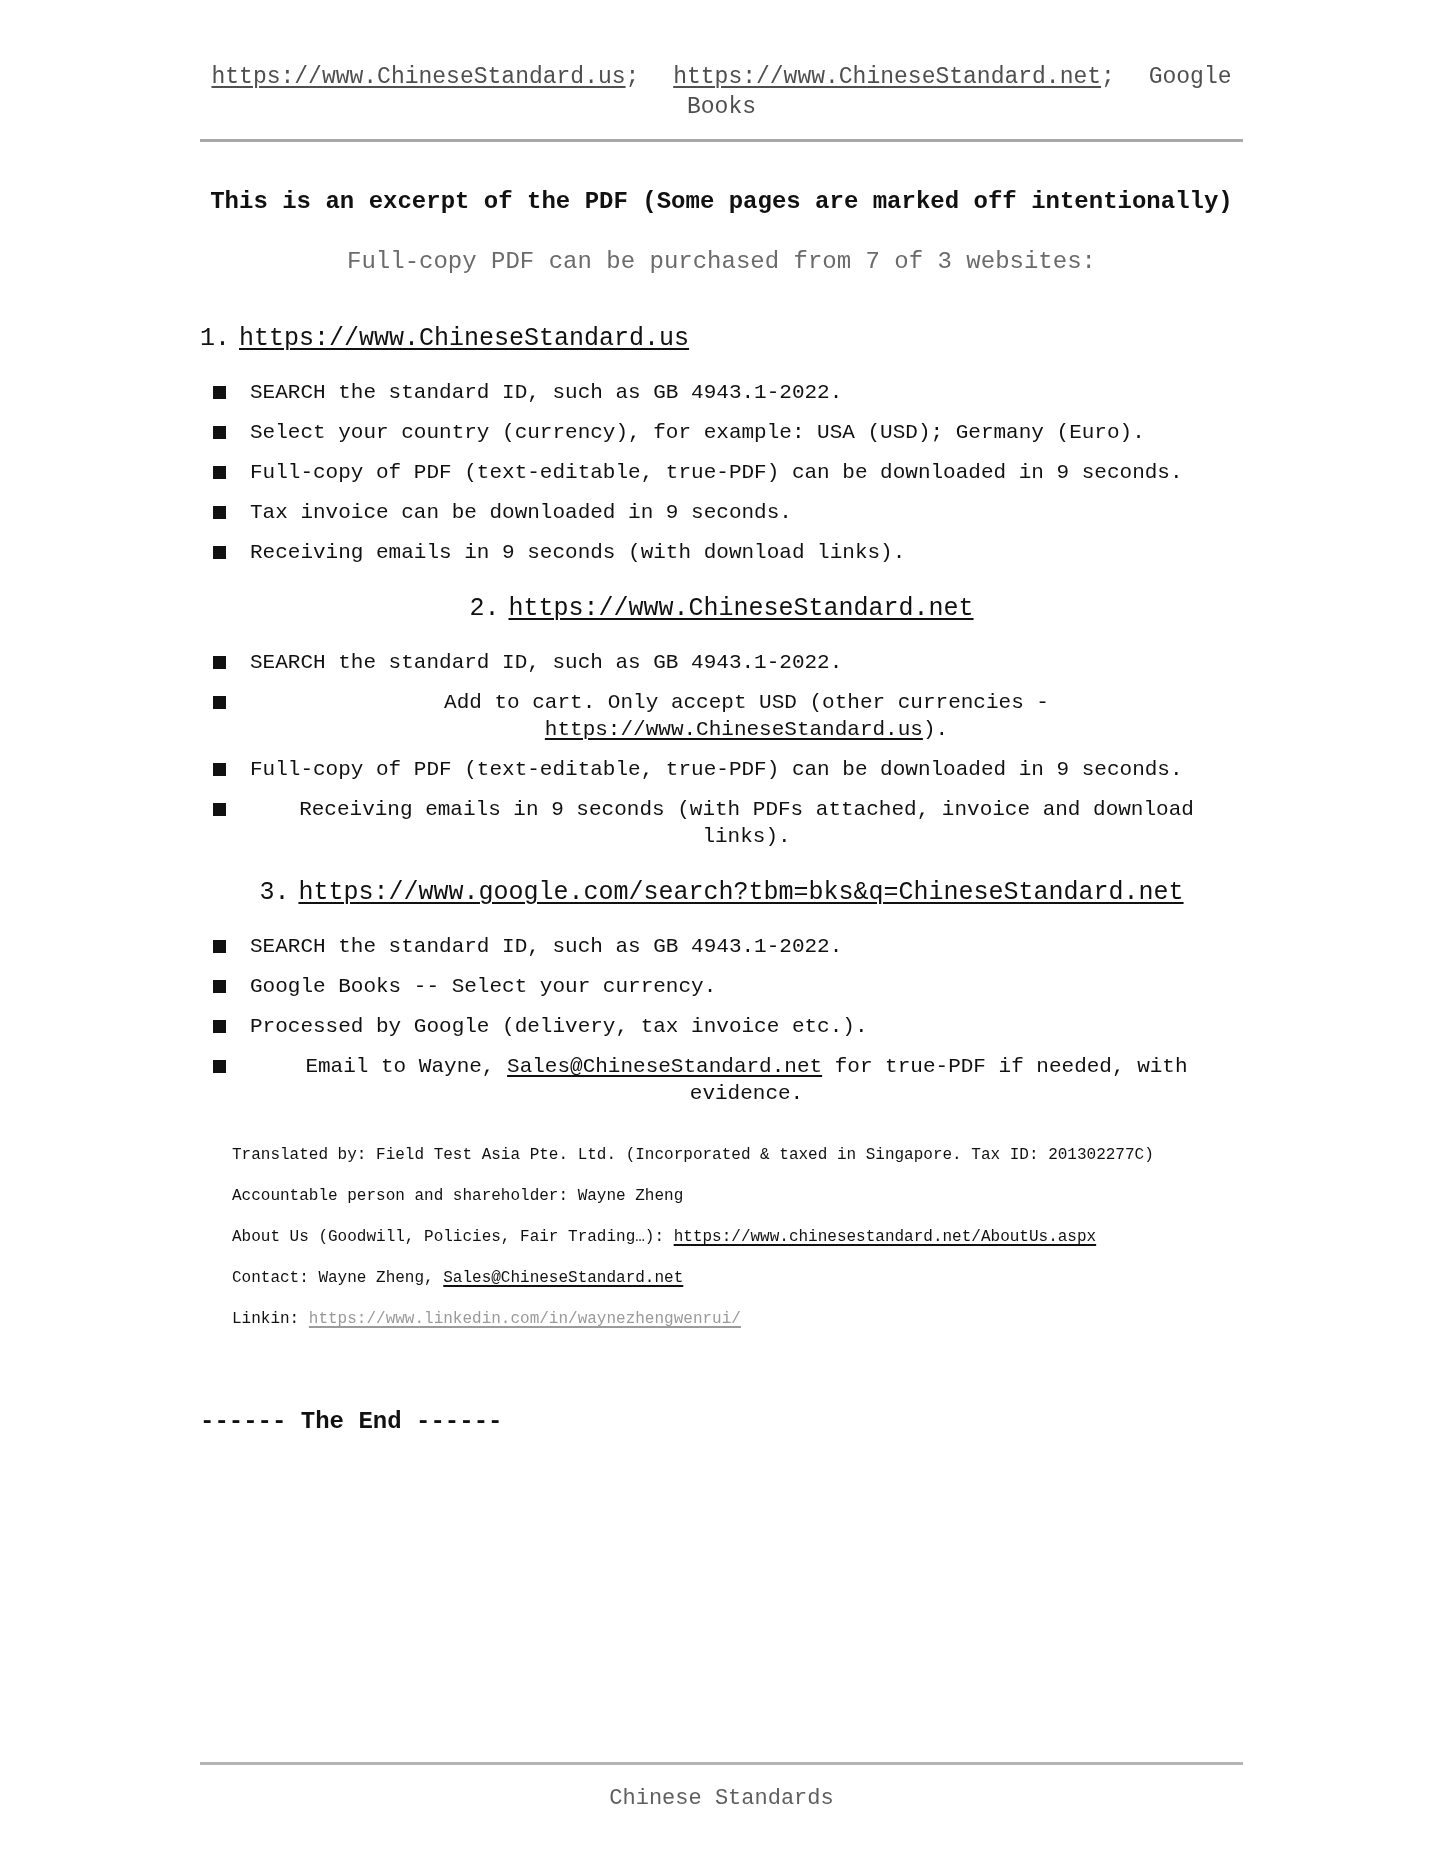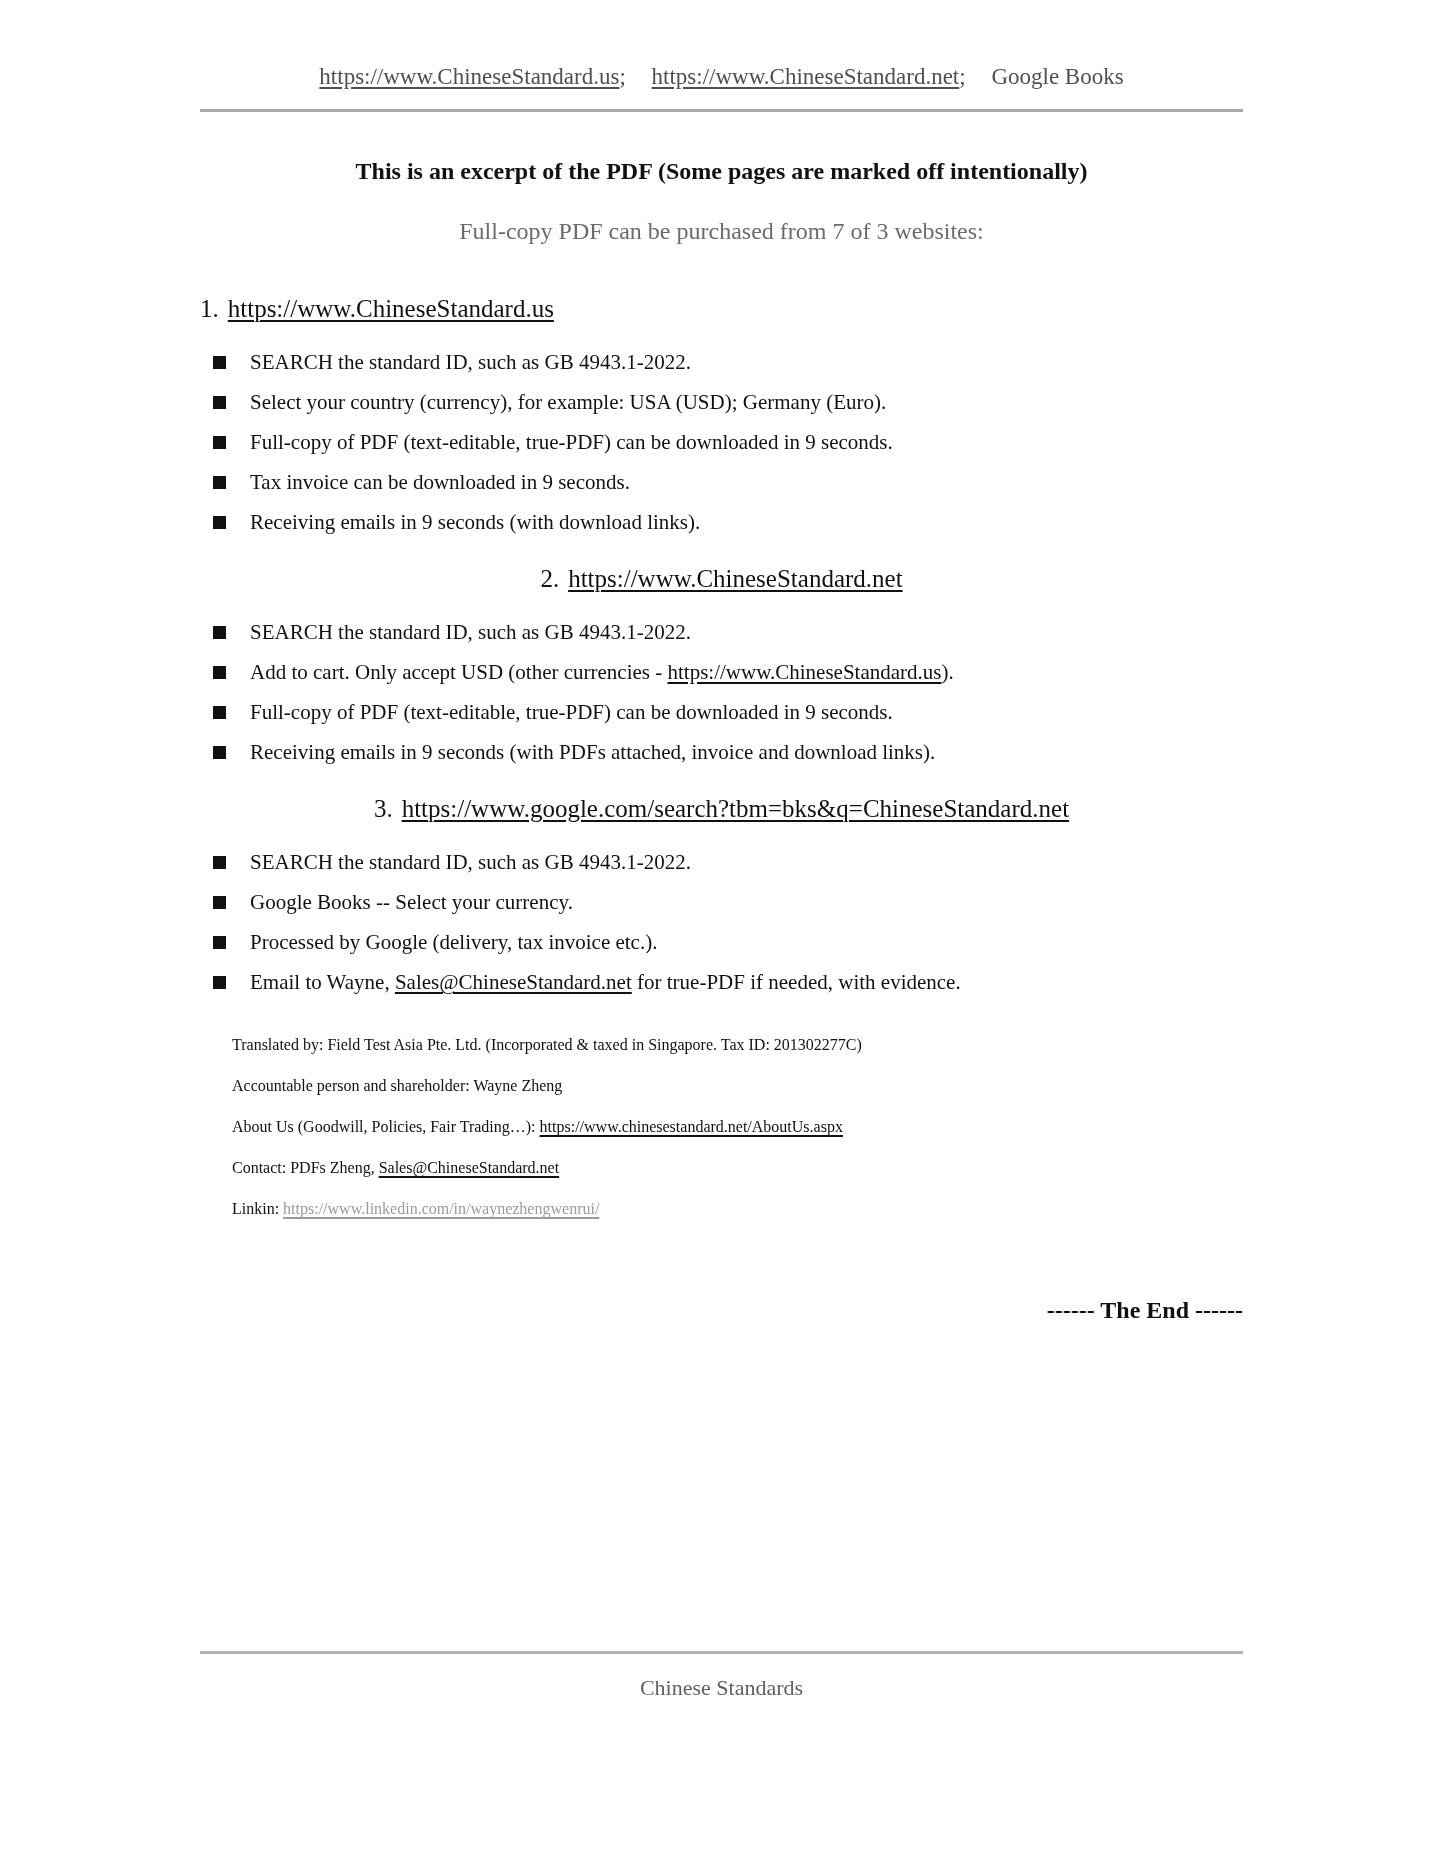--- a/index.html
+++ b/index.html
@@ -9,20 +9,21 @@
     color: #1a1a1a;
     -webkit-font-smoothing: antialiased;
   }
   .page {
     position: relative;
     width: 1445px;
     height: 1870px;
     margin: 0 auto;
     background: #ffffff;
     overflow: hidden;
+    font-family: Liberation Mono, monospace;
   }
   .content { padding: 0 202px 0 200px; }
 
   
   .top-header {
     margin-top: 62px;
     text-align: center;
     font-size: 23px;
     line-height: 30px;
     color: #4f4f4f;
@@ -97,21 +98,21 @@
     font-size: 16px;
     line-height: 27px;
     margin-bottom: 14px;
     color: #111;
     margin-left: 32px;
   }
 
   
   .the-end {
     margin-top: 75px;
-    text-align: right;
+    text-align: left;
     font-size: 24px;
     font-weight: bold;
     color: #111;
   }
   hr.rule-bottom {
     border: none;
     border-top: 3px solid #b5b5b5;
     margin-top: 327px;
   }
   .page-footer {
@@ -215,21 +216,21 @@
               <span><span class="">Email to Wayne, </span><a href="#" class="lnk">Sales@ChineseStandard.net</a><span class=""> for true-PDF if needed, with evidence.</span></span>
             </li>
           </ul>
   </section>
 </div>
 
     <div class="info-block" id="info-block">
         <p><span class="">Translated by: Field Test Asia Pte. Ltd. (Incorporated &amp; taxed in Singapore. Tax ID: 201302277C)</span></p>
         <p><span class="">Accountable person and shareholder: Wayne Zheng</span></p>
         <p><span class="">About Us (Goodwill, Policies, Fair Trading…): </span><a href="#" class="lnk">https://www.chinesestandard.net/AboutUs.aspx</a></p>
-        <p><span class="">Contact: PDFs Zheng, </span><a href="#" class="lnk">Sales@ChineseStandard.net</a></p>
+        <p><span class="">Contact: Wayne Zheng, </span><a href="#" class="lnk">Sales@ChineseStandard.net</a></p>
         <p><span class="">Linkin: </span><a href="#" class="lnk muted">https://www.linkedin.com/in/waynezhengwenrui/</a></p>
       </div>
 
     <p class="the-end">------ The End ------</p>
 
     <hr class="rule-bottom">
 
     <p class="page-footer">Chinese Standards</p>
 
   </div>

